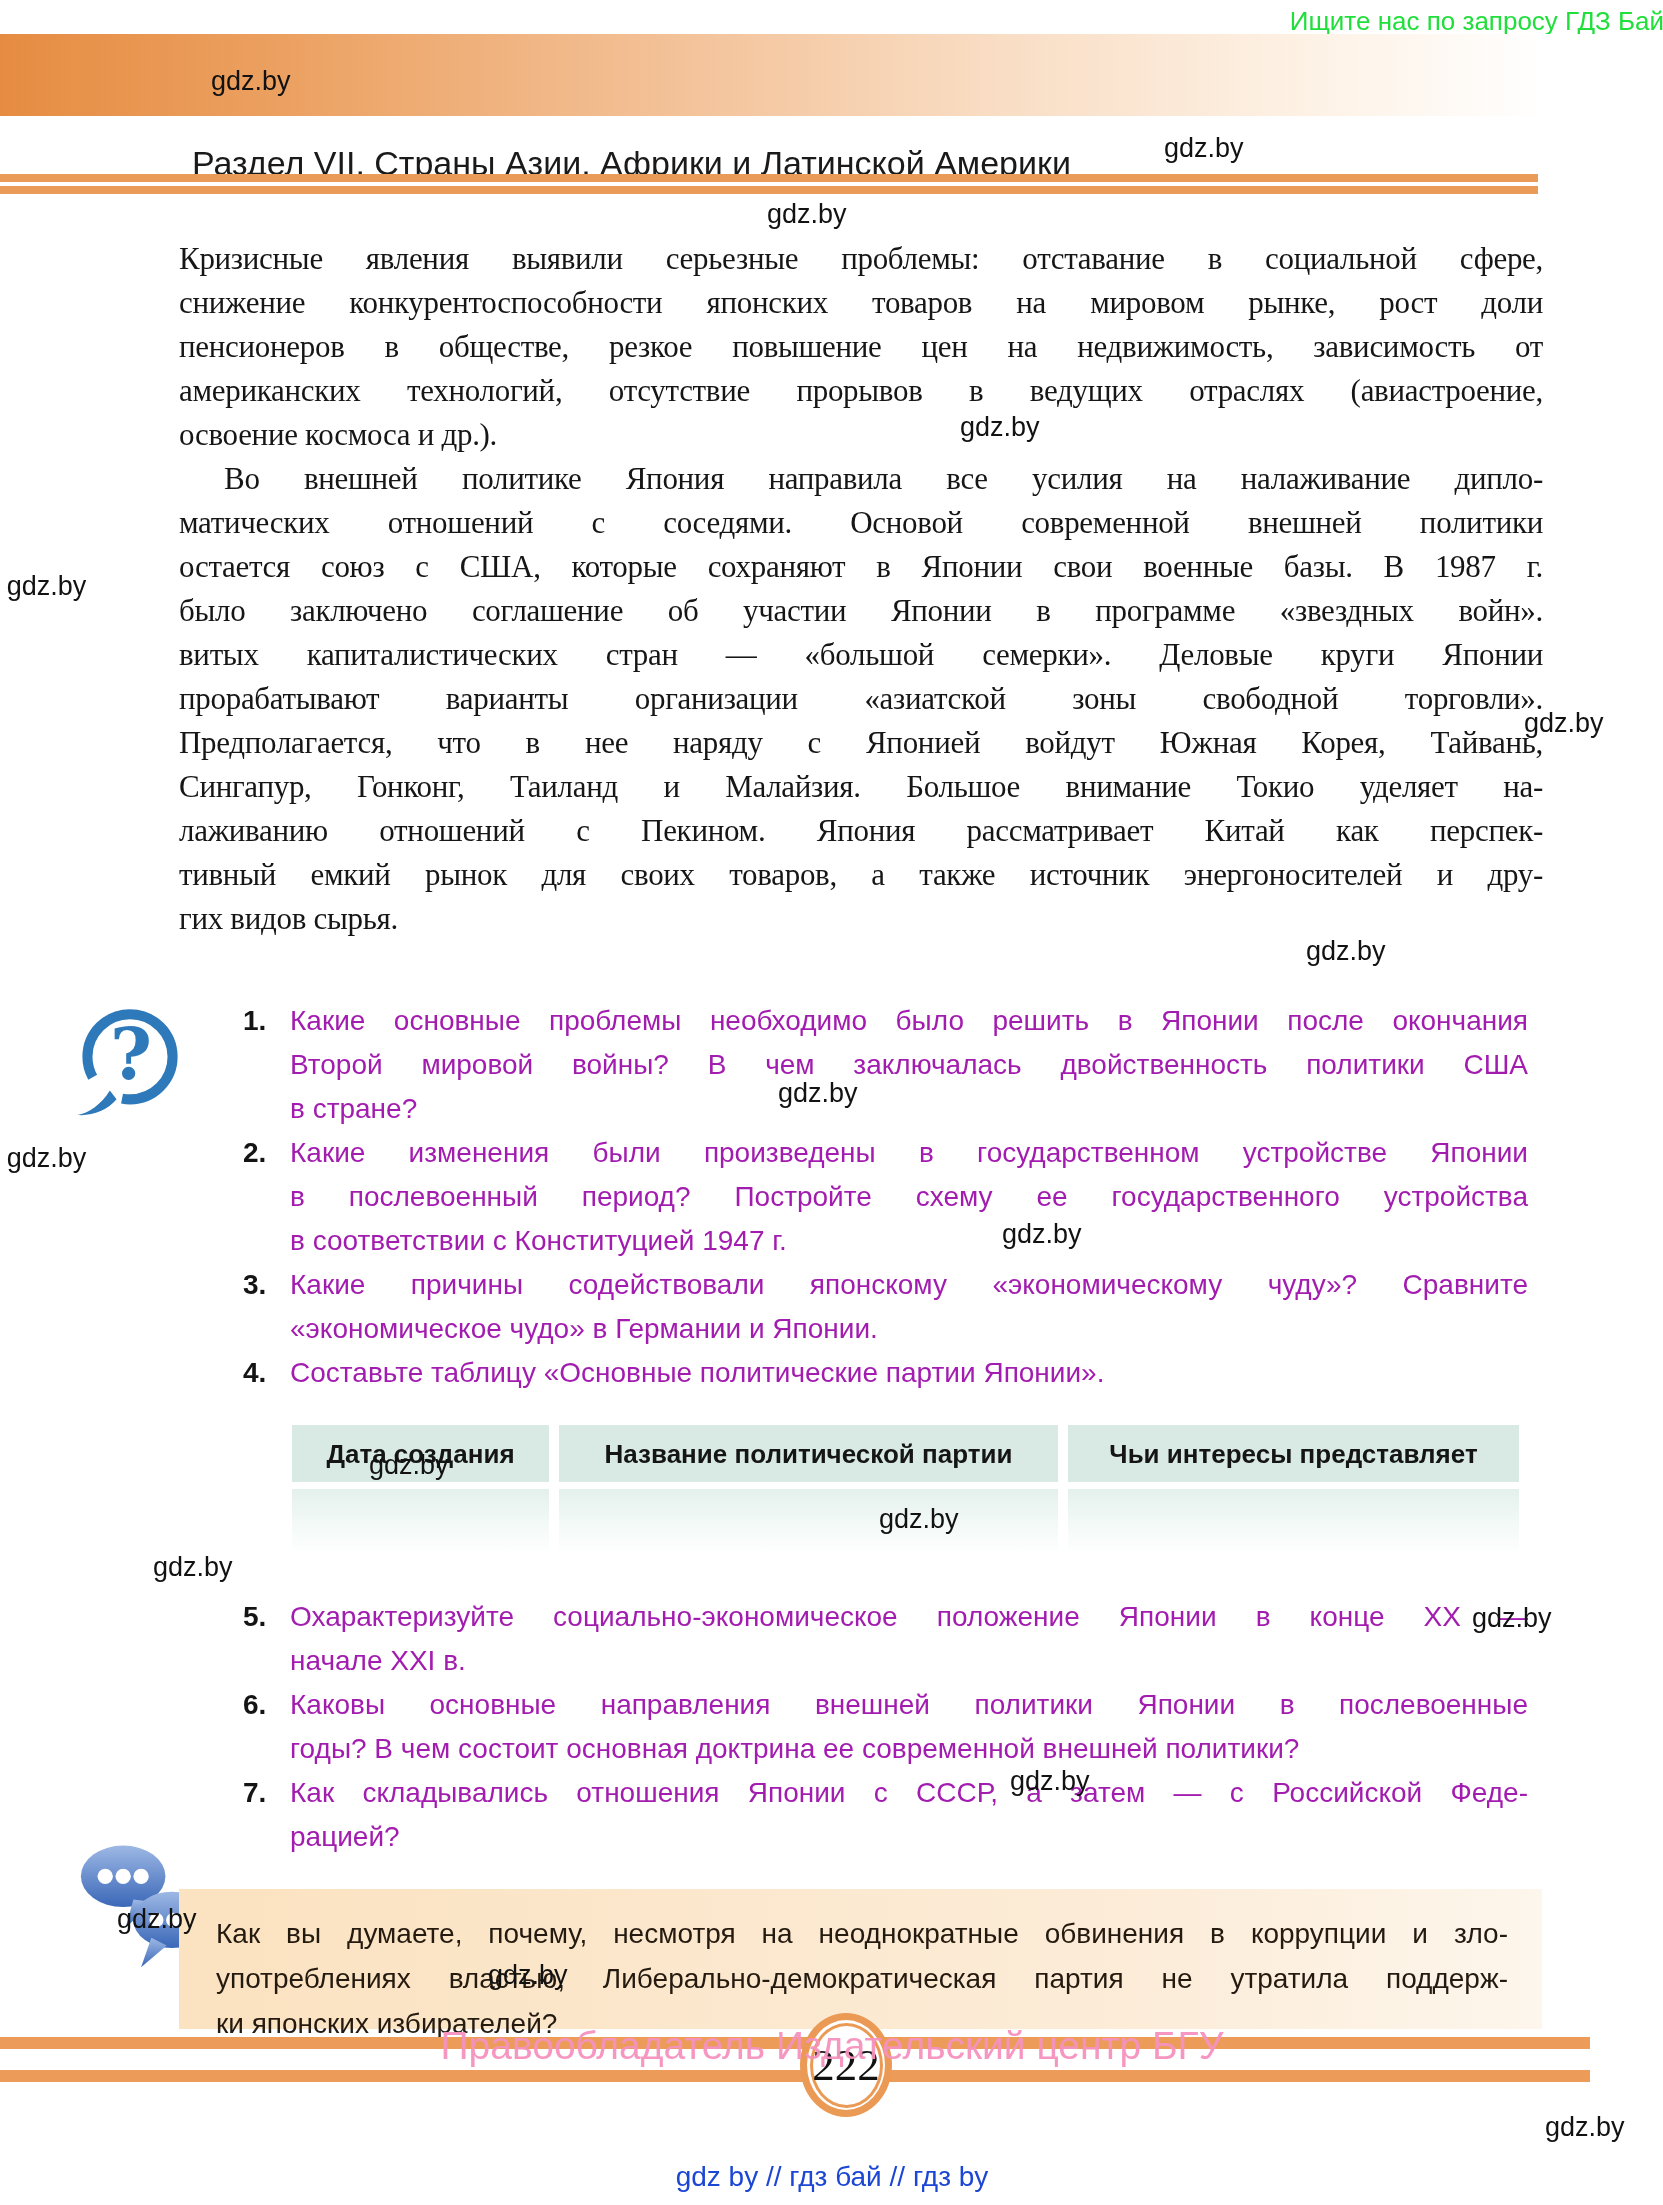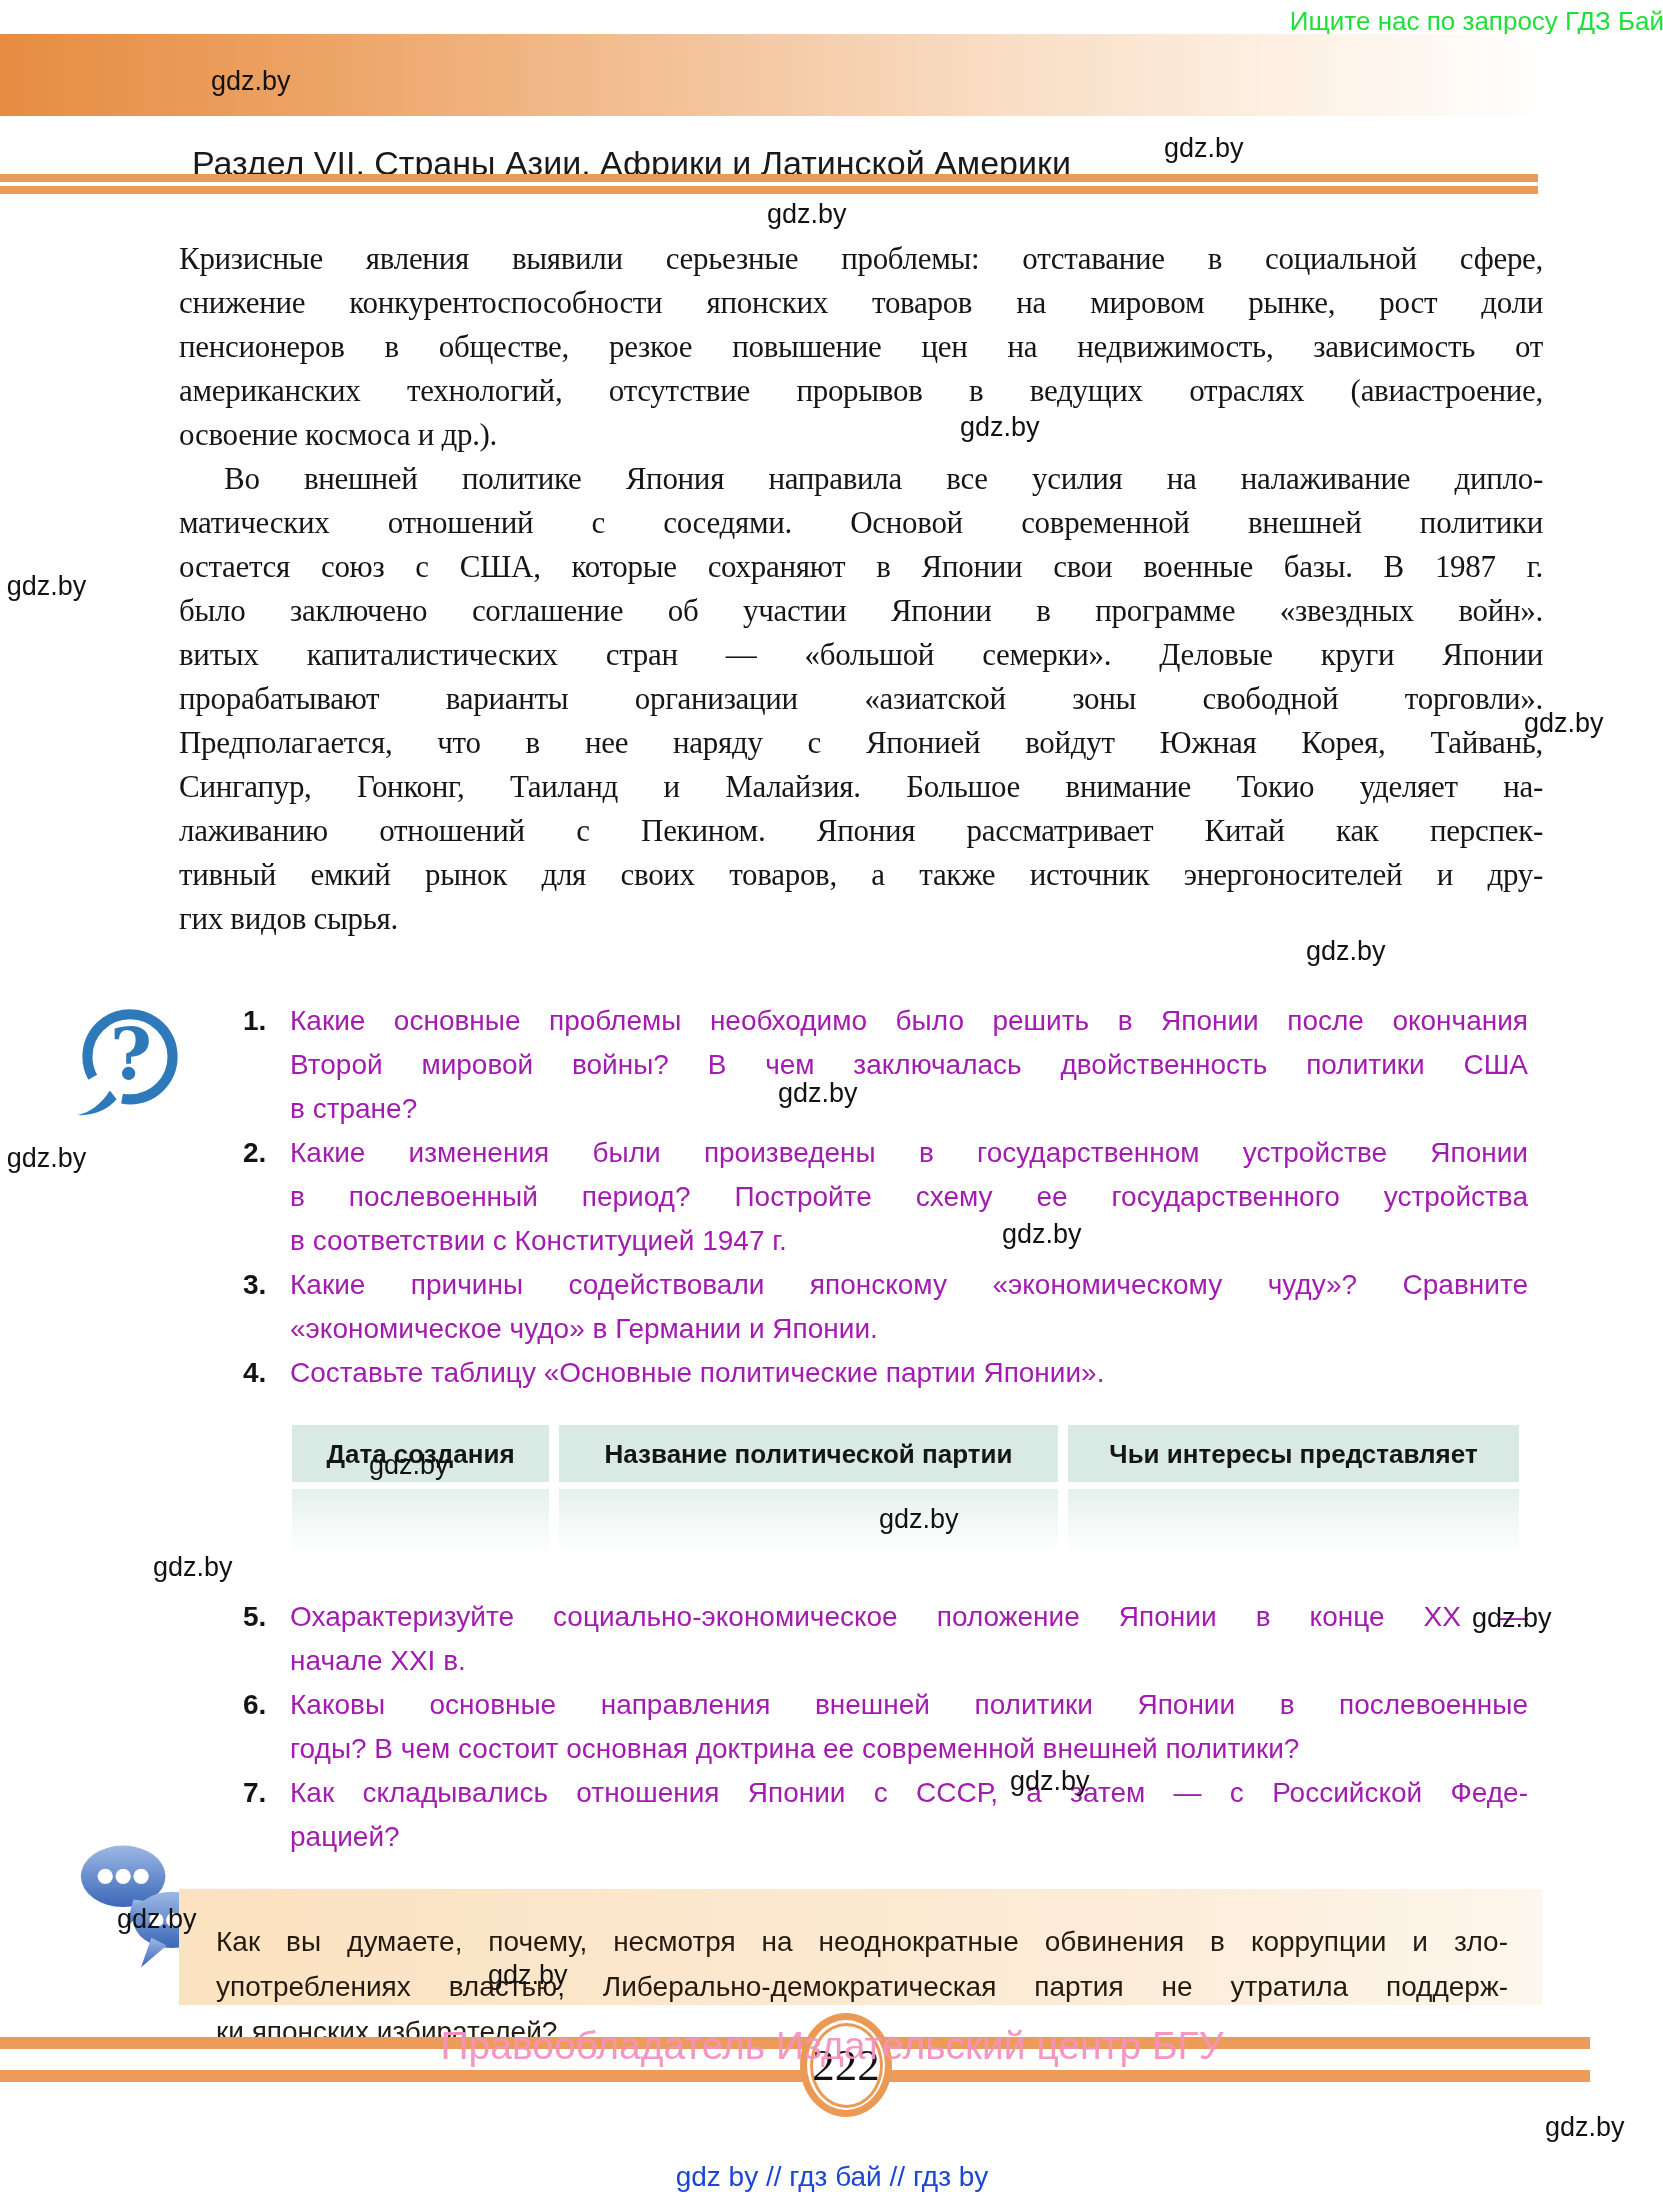--- a/index.html
+++ b/index.html
@@ -37,22 +37,22 @@
   .trow{display:flex;gap:10px;}
   .tcell{box-sizing:border-box;}
   .th{height:57px;background:#d9eae4;display:flex;align-items:center;justify-content:center;
     font:bold 26px/30px "Liberation Sans",sans-serif;color:#151515;text-align:center;}
   .td{height:62px;margin-top:6.7px;background:linear-gradient(180deg,#e4f0ec 0%,#f4faf8 60%,#fdfefe 100%);}
   .c1{width:257px;}
   .c2{width:499px;}
   .c3{width:451px;}
 
   .disc-icon{position:absolute;left:77px;top:1843px;width:141px;height:132px;}
-  .discussion{position:absolute;left:179px;top:1889px;width:1363px;height:116px;box-sizing:border-box;
-    padding:30px 34px 0 37px;
+  .discussion{position:absolute;left:179px;top:1889px;width:1363px;height:140px;box-sizing:border-box;
+    padding:22px 34px 0 37px;
     background:linear-gradient(90deg,#fbe2c0 0%,#fcecd8 70%,#fdf6ec 100%);}
   .d-line{font:28px/45px "Liberation Sans",sans-serif;color:#241a10;
     text-align:justify;text-align-last:justify;}
   .d-line.lastline{text-align-last:left;}
 
   .foot-bar{position:absolute;left:0;width:1590px;height:11.7px;background:#ec9c58;z-index:1;}
   .foot-bar-a{top:2037px;}
   .foot-bar-b{top:2070px;}
   .foot-pink{position:absolute;left:50%;top:2024px;transform:translateX(-50%);z-index:6;
     font:400 39px/44px "Liberation Sans",sans-serif;color:rgba(246,145,190,0.95);white-space:nowrap;}

